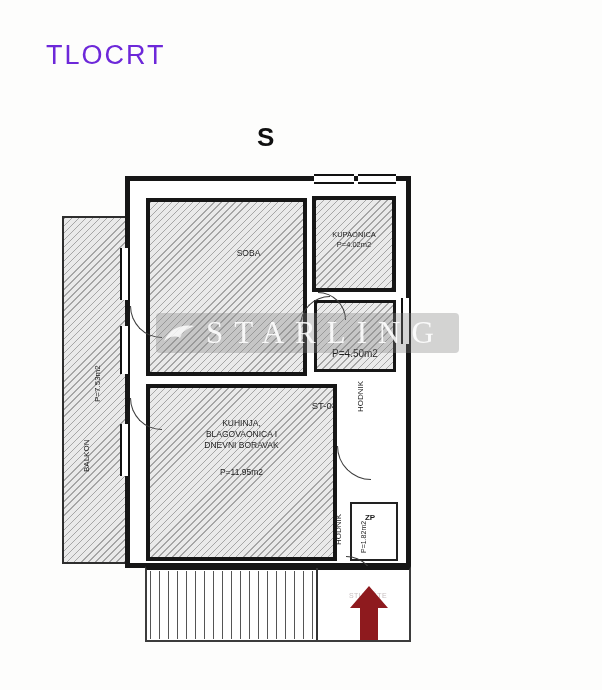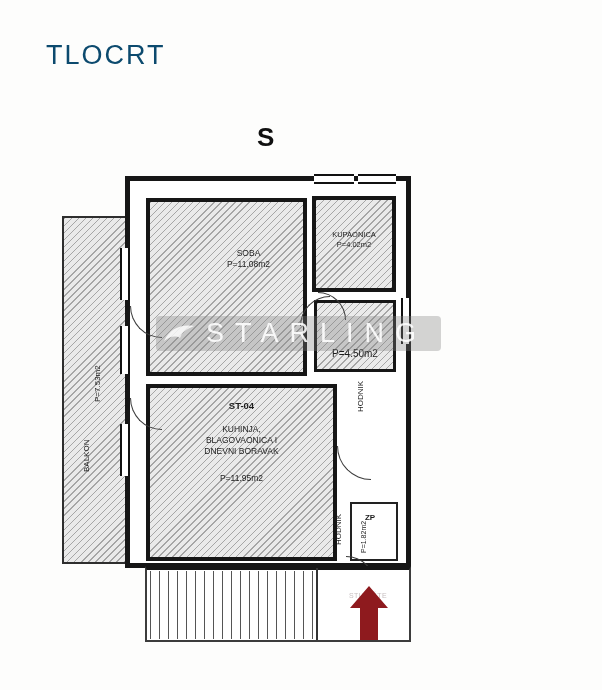--- a/index.html
+++ b/index.html
@@ -6,21 +6,21 @@
   html, body {
     width: 602px; height: 690px;
     background: #fdfdfc;
     font-family: "Liberation Sans", sans-serif;
     overflow: hidden;
   }
   body { position: relative; }
   .abs { position: absolute; }
 
   
-  .title { left: 46px; top: 40px; font-size: 27px; letter-spacing: 2px; font-weight: 500; color: #0c4a6e; }
+  .title { left: 46px; top: 40px; font-size: 27px; letter-spacing: 2px; font-weight: 500; color: #6d28d9; }
   .north { left: 257px; top: 122px; font-size: 26px; font-weight: 700; color: #101010; }
 
   
   .hatch {
     background-color: #eaeaea;
     background-image: repeating-linear-gradient(135deg, rgba(110,110,110,.55) 0 1px, rgba(0,0,0,0) 1px 5px);
   }
 
   
   .unit    { left: 125px; top: 176px; width: 286px; height: 392px; border: 5px solid #161616; background: #fff; }
@@ -30,21 +30,21 @@
   .hallu   { left: 314px; top: 300px; width: 82px;  height: 72px;  border: 3px solid #161616; }
   .st04    { left: 146px; top: 384px; width: 191px; height: 177px; border: 4px solid #161616; }
   .zp      { left: 350px; top: 502px; width: 48px;  height: 59px;  border: 2px solid #222; background: #fff; }
 
   
   .lbl { color: #1c1c1c; text-align: center; line-height: 1.3; }
   .soba-l  { left: 146px; top: 248px; width: 161px; font-size: 8.5px; margin-left: 22px; }
   .kupa-l  { left: 312px; top: 230px; width: 84px;  font-size: 7.5px; }
   .hallu-l { left: 316px; top: 347px; width: 78px;  font-size: 10px; }
   .st04-l  { left: 146px; top: 400px; width: 191px; font-size: 8.5px; }
-  .st04-l .code { font-weight: 700; font-size: 9.5px; margin-bottom: 12px; }
+  .st04-l .code { font-weight: 400; font-size: 9.5px; margin-bottom: 6px; text-align: right; }
   .st04-l .area { margin-top: 16px; }
   .zp-name { left: 350px; top: 513px; width: 40px; font-size: 8px; font-weight: 700; }
   .v-label {
     position: absolute; font-size: 8px; color: #1c1c1c; white-space: nowrap;
     transform: rotate(-90deg); transform-origin: left top;
   }
   .v-small { font-size: 7px; }
 
   
   .win-h {
@@ -71,40 +71,39 @@
   .faint-lbl { left: 332px; top: 592px; width: 72px; font-size: 7px; letter-spacing: .5px;
     color: #97898b; opacity: .55; text-align: center; z-index: 3; }
 
   
   .watermark { left: 156px; top: 315px; height: 36px; display: flex; align-items: center; z-index: 5; }
   .wm-chip {
     display: flex; align-items: center; gap: 10px;
     background: rgba(128,128,128,.34); border-radius: 4px; padding: 2px 14px 2px 6px;
   }
   .wm-text {
-    font-family: Liberation Sans, sans-serif; font-size: 27px; letter-spacing: 11px;
+    font-family: Liberation Serif, serif; font-size: 31px; letter-spacing: 11px;
     color: rgba(255,255,255,.88); white-space: nowrap;
   }
 </style>
 </head>
 <body>
 
 <div class="abs title">TLOCRT</div>
 <div class="abs north">S</div>
 
 <div class="abs hatch balcony"></div>
 <div class="v-label" style="left:93px; top:402px;">P=7.53m2</div>
 <div class="v-label" style="left:82px; top:472px;">BALKON</div>
 
 <div class="abs unit"></div>
 
 <div class="abs hatch soba"></div>
 <div class="abs lbl soba-l">
   <div>SOBA</div>
-  <div>P=11.08m2</div>
 </div>
 
 <div class="abs hatch kupa"></div>
 <div class="abs lbl kupa-l">
   <div>KUPAONICA</div>
   <div>P=4.02m2</div>
 </div>
 
 <div class="abs hatch hallu"></div>
 <div class="abs lbl hallu-l">P=4.50m2</div>

